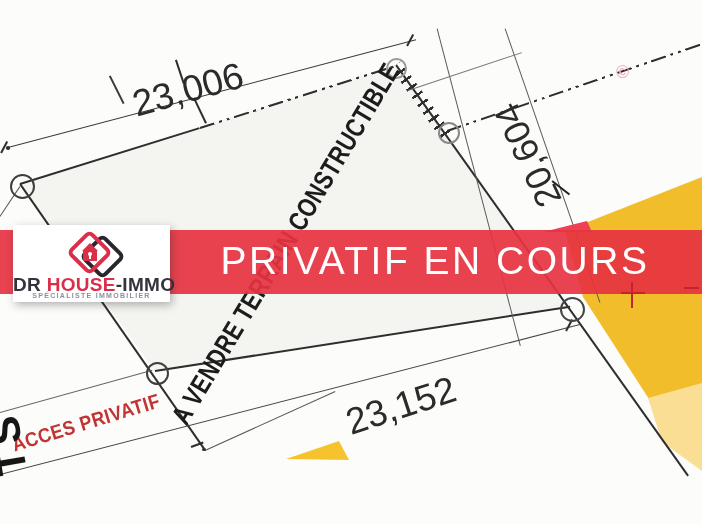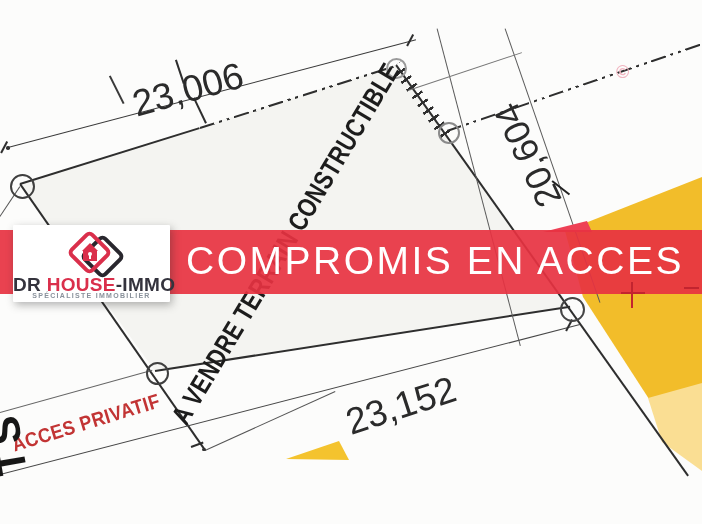--- a/index.html
+++ b/index.html
@@ -73,21 +73,21 @@
 
   <div class="rot" style="left:286px;top:244px;font-size:27px;font-weight:600;letter-spacing:0.5px;color:#1c1c1c;transform:translate(-50%,-50%) rotate(-59deg) scale(0.8,1);">A VENDRE TERRAIN CONSTRUCTIBLE</div>
   <div class="rot" style="left:86px;top:423px;font-size:20px;font-weight:600;letter-spacing:0.5px;color:#c23434;transform:translate(-50%,-50%) rotate(-17deg) scale(0.9,1);">ACCES PRIVATIF</div>
   <div class="rot" style="left:8px;top:443px;font-size:42px;font-weight:700;letter-spacing:5px;color:#161616;transform:translate(-50%,-50%) rotate(-100deg);">TS</div>
 
   <div class="wm" style="left:616px;top:62px;font-size:18px;">©</div>
 
   <div class="fill" style="clip-path:polygon(543px 232px,587px 221px,592px 232px);background:#ee4156;"></div>
 
   <div class="banner">
-    <span class="banner-label">COMPROMIS EN ACCES</span>
+    <span class="banner-label">PRIVATIF EN COURS</span>
   </div>
 
   <div class="ln" style="left:631px;top:282px;width:2.2px;height:26px;background:#c3242f;transform:none;"></div>
   <div class="ln" style="left:620.5px;top:291.5px;width:24px;height:2.2px;background:#c3242f;transform:none;"></div>
   <div class="ln" style="left:684px;top:286.5px;width:15px;height:2.2px;background:#c3242f;transform:none;"></div>
 
   <div class="card">
     <div class="diamond" style="left:73px;top:15px;border:4px solid #29272e;"></div>
     <div class="diamond" style="left:60px;top:11px;border:4px solid #da2f4b;"></div>
     <div style="position:absolute;left:69px;top:18px;width:0;height:0;border-left:8px solid transparent;border-right:8px solid transparent;border-bottom:8px solid #da2f4b;"></div>

